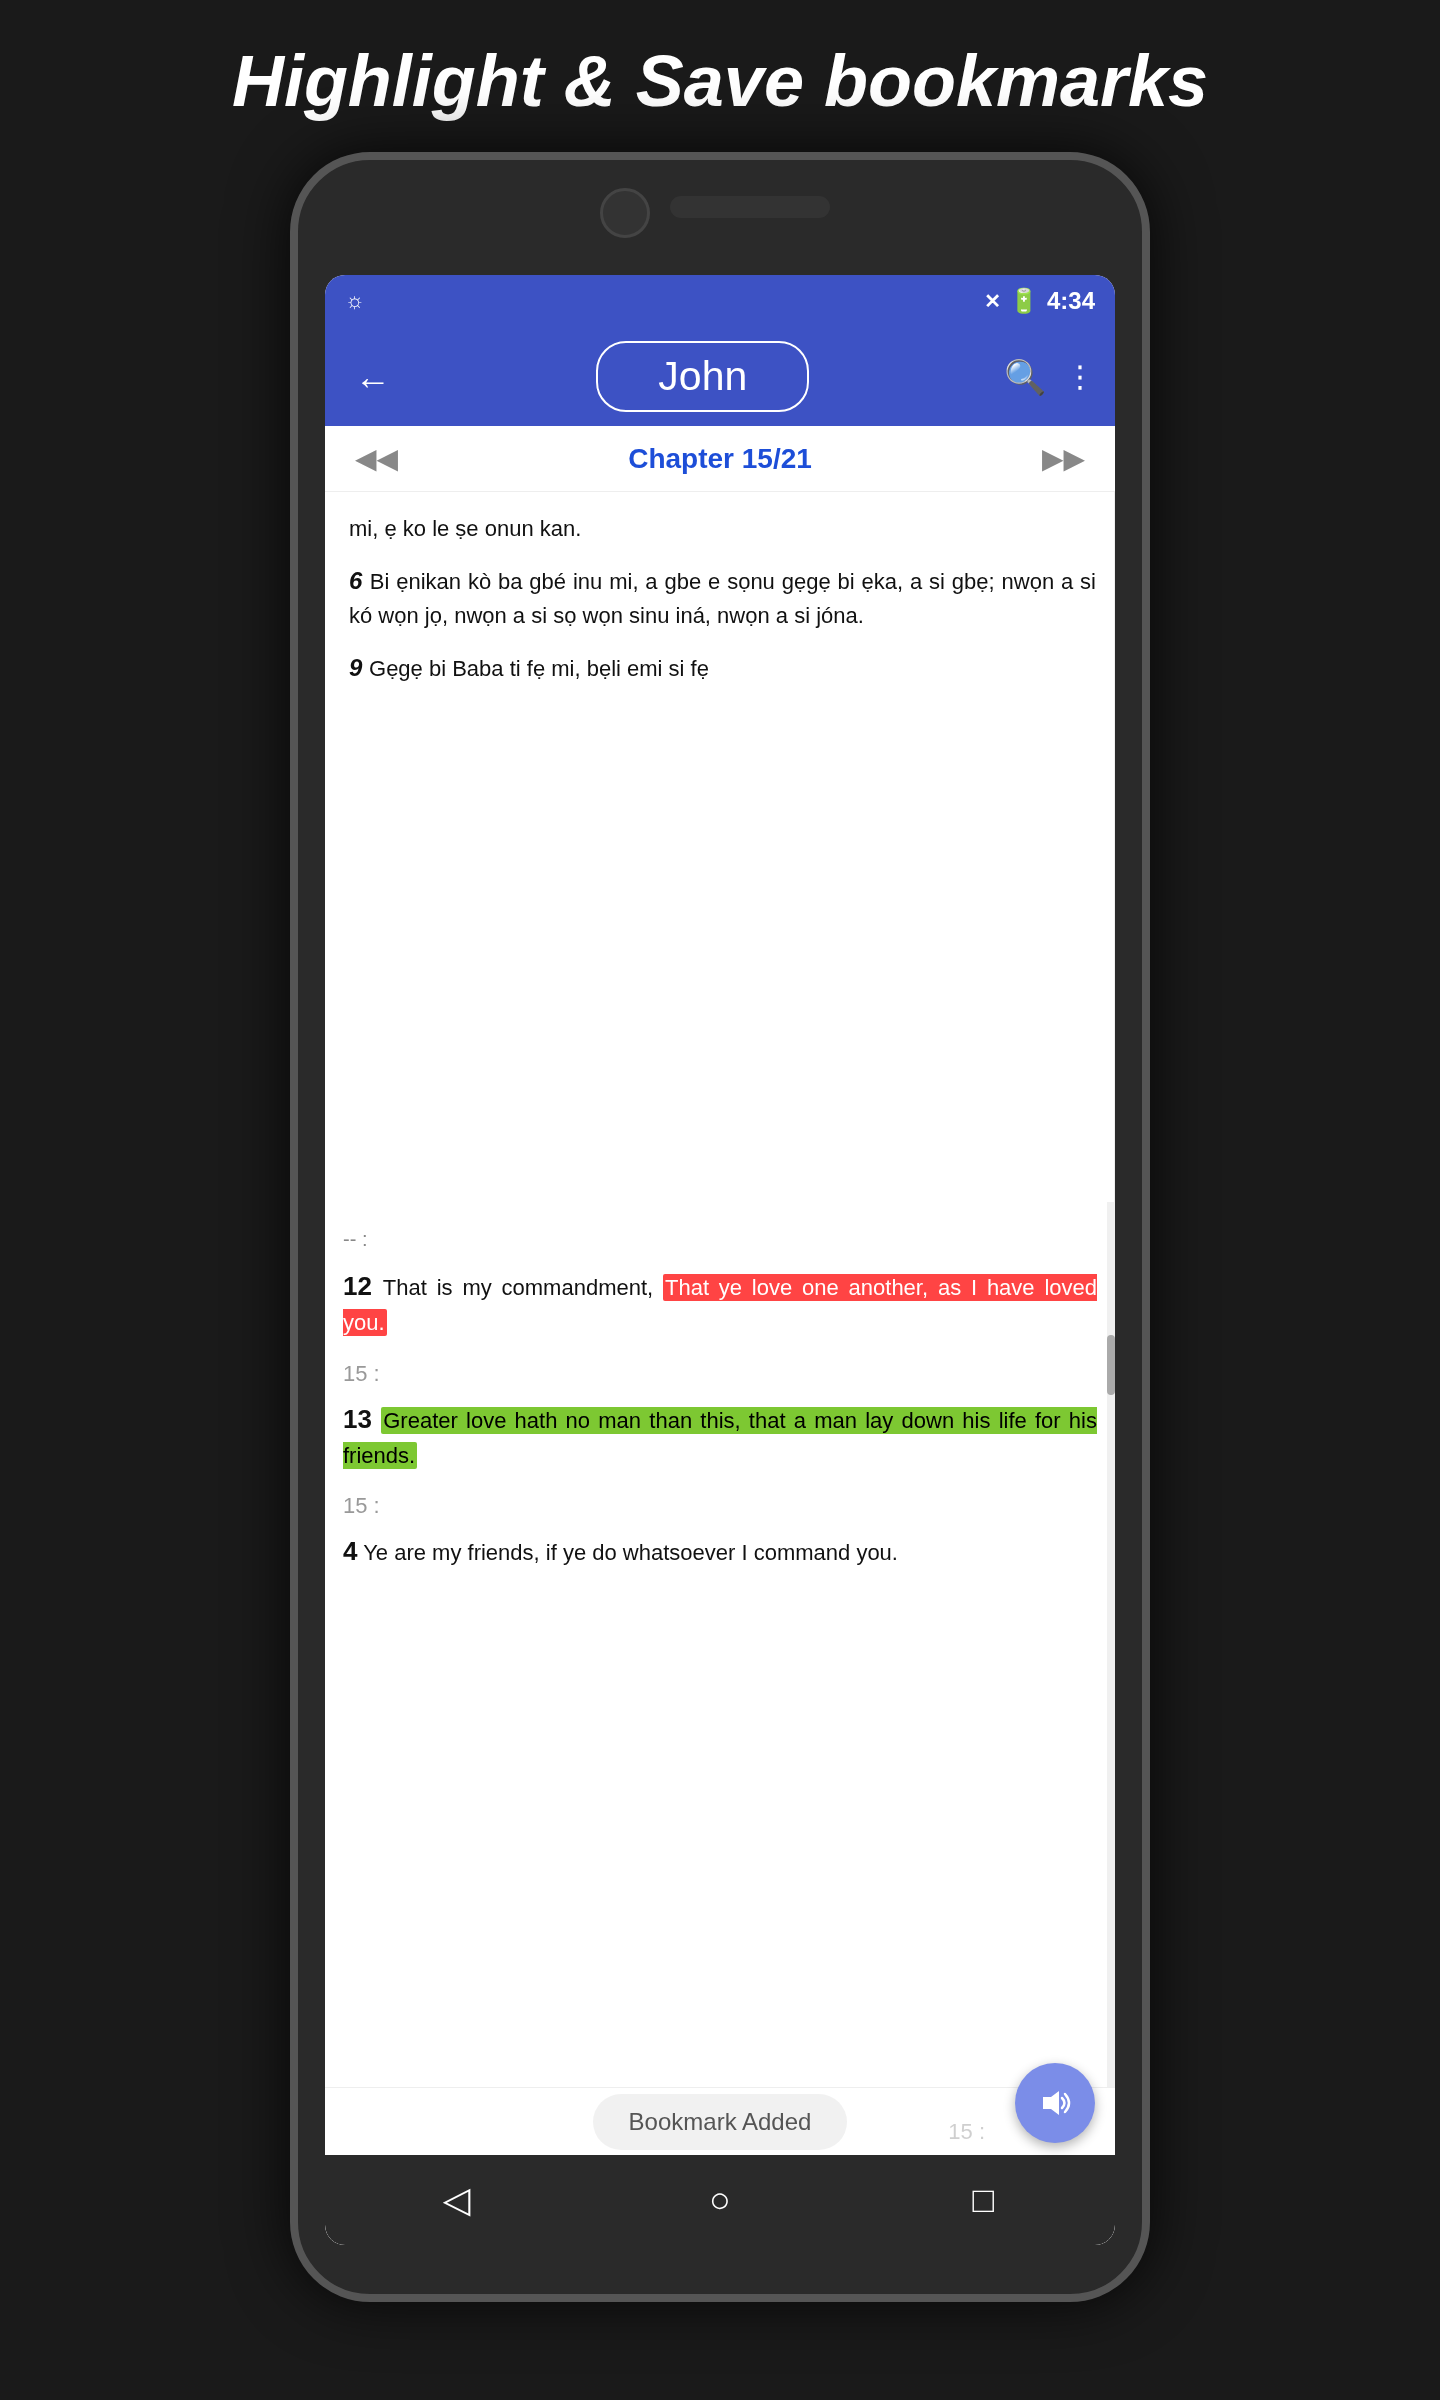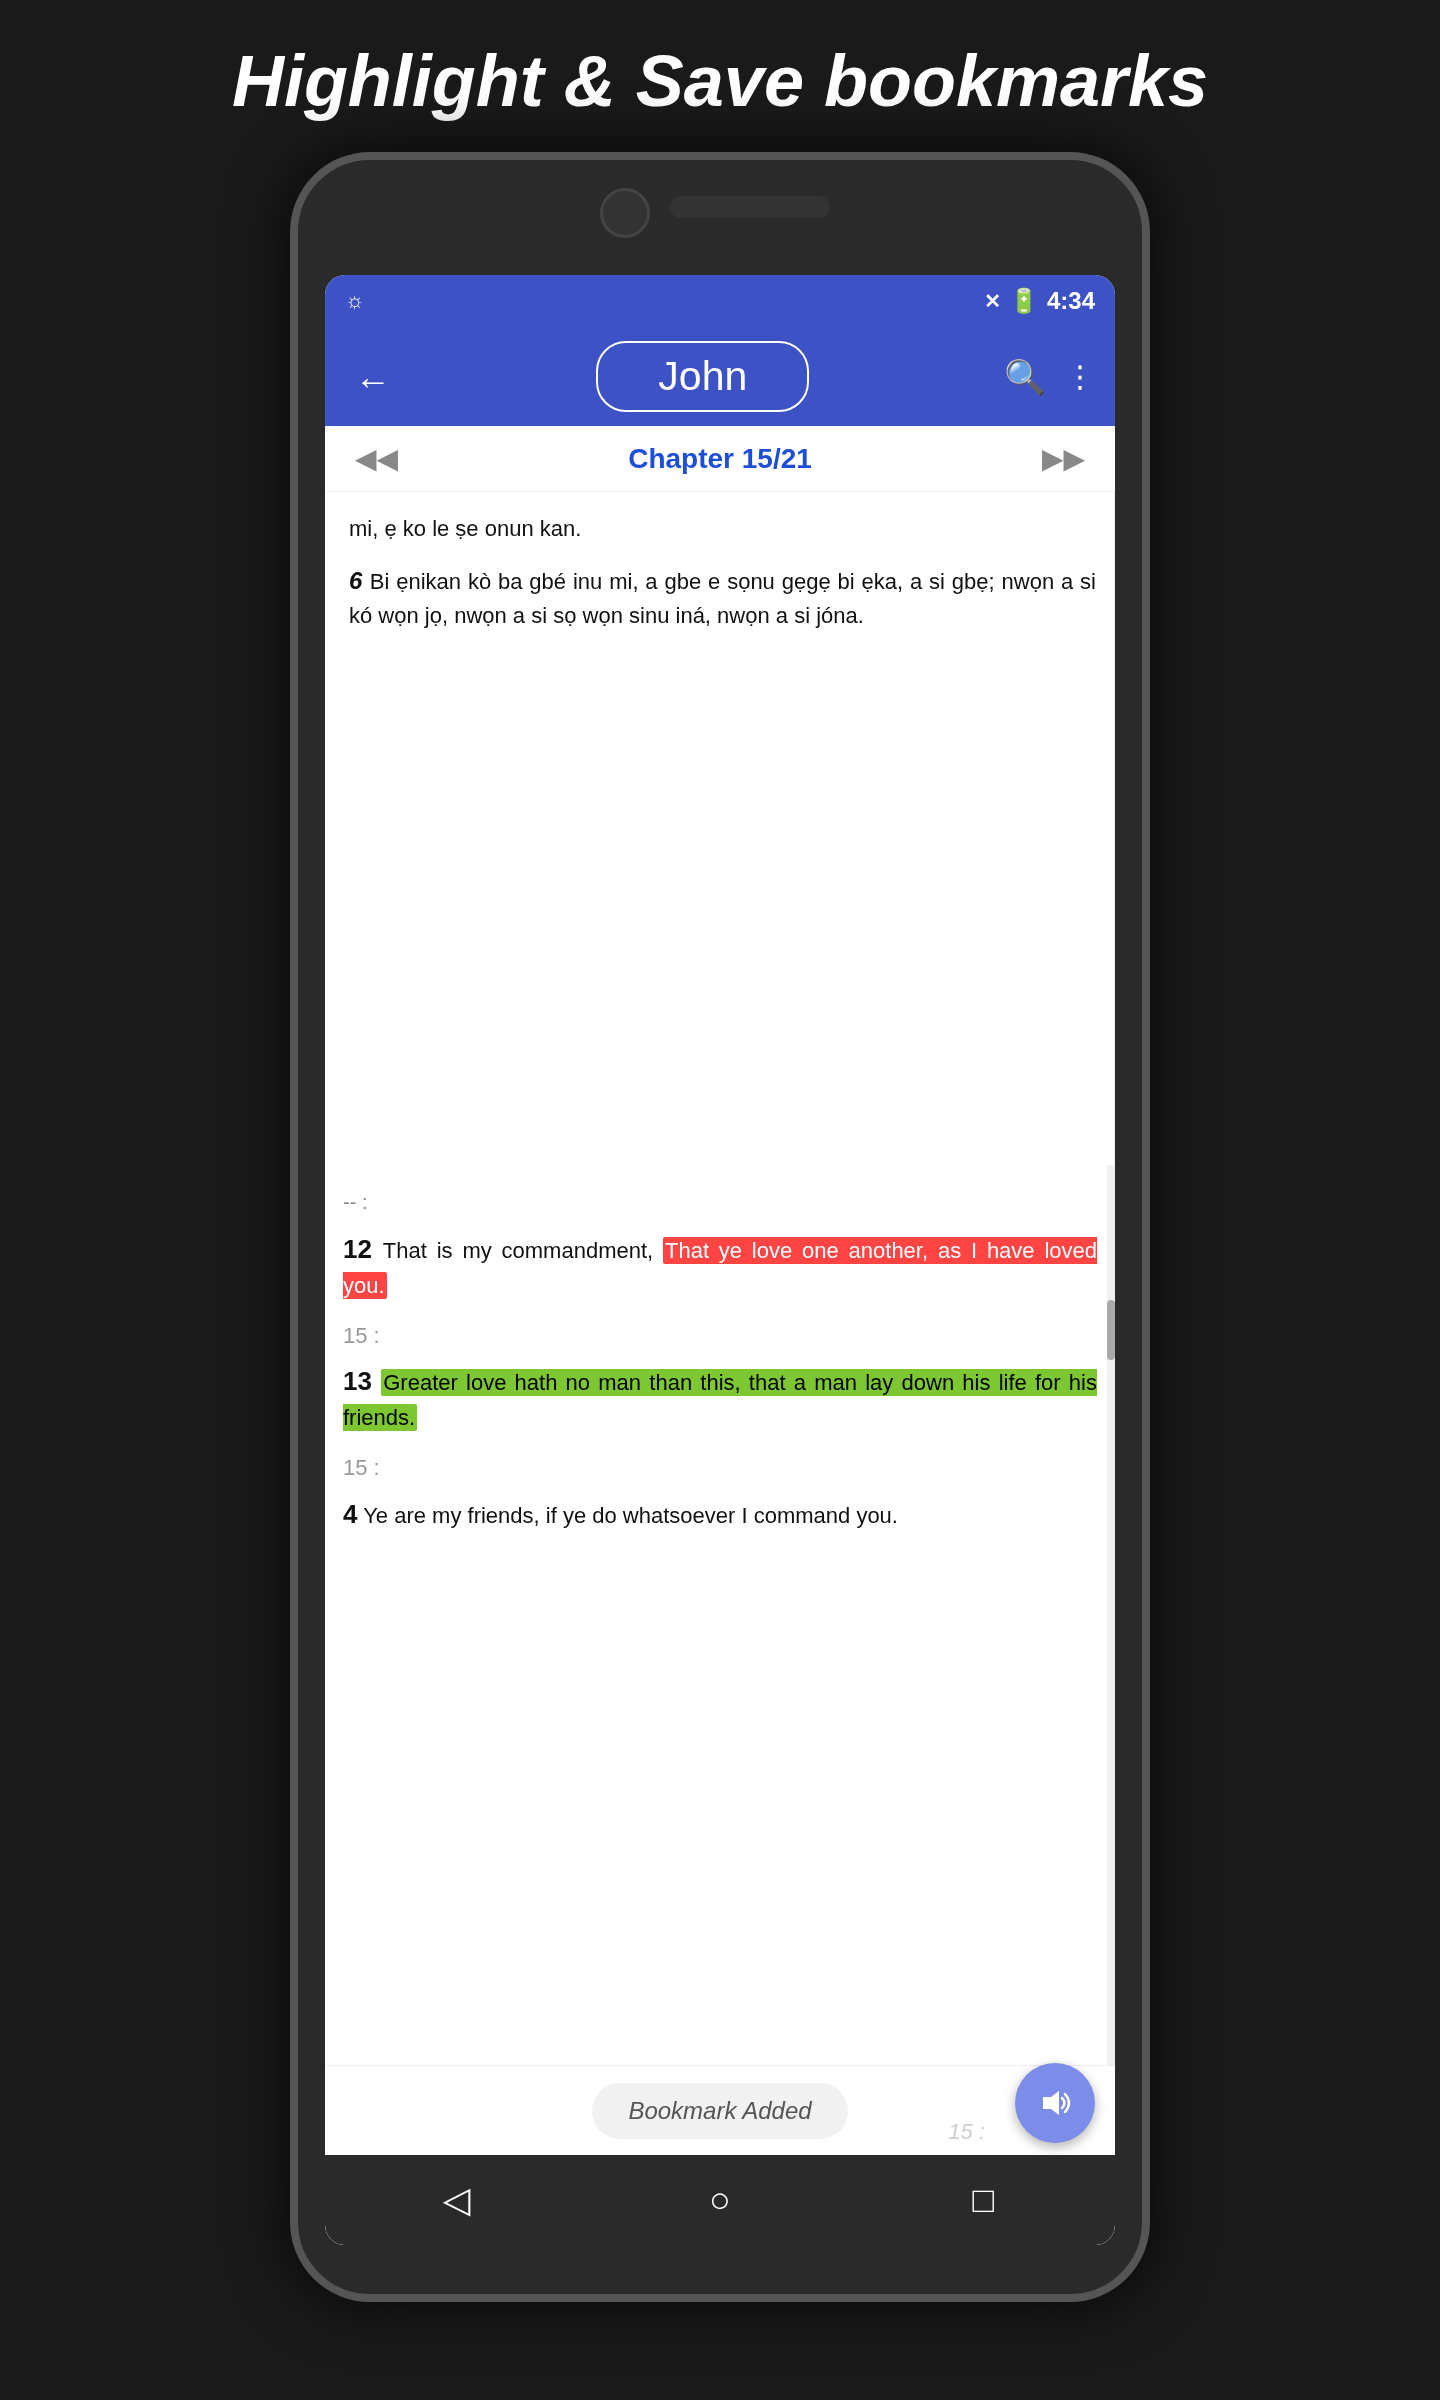--- a/index.html
+++ b/index.html
@@ -268,27 +268,26 @@
     .separator {
       color: #999;
       font-size: 22px;
       margin: 8px 0;
     }
 
     
     .bottom-bar {
       position: relative;
       background: white;
-      height: 90px;
+      height: 68px;
       display: flex;
       align-items: center;
       justify-content: center;
       border-top: 1px solid #eee;
       flex-shrink: 0;
-      font-style: italic;
     }
 
     .bookmark-toast {
       background: rgba(240,240,240,0.95);
       border-radius: 30px;
       padding: 14px 36px;
       font-size: 24px;
       color: #555;
       position: relative;
     }
@@ -405,20 +404,24 @@
           <span>mi, ẹ ko le ṣe onun kan.</span>
         </div>
 
         <div class="verse-block justified">
           <span class="verse-num">6 </span>
           <span>Bi ẹnikan kò ba gbé inu mi, a gbe e sọnu gẹgẹ bi ẹka, a si gbẹ; nwọn a si kó wọn jọ, nwọn a si sọ wọn sinu iná, nwọn a si jóna.</span>
         </div>
 
 
 
+        <div class="verse-block justified">
+          <span class="verse-num">9 </span>
+          <span>Gẹgẹ bi Baba ti fẹ mi, bẹli emi si fẹ</span>
+        </div>
 
       </div>
 
       <div class="right-column">
 
         <div class="scroll-bar">
           <div class="scroll-thumb"></div>
         </div>
 
         <div class="verse-block-sm justified">

